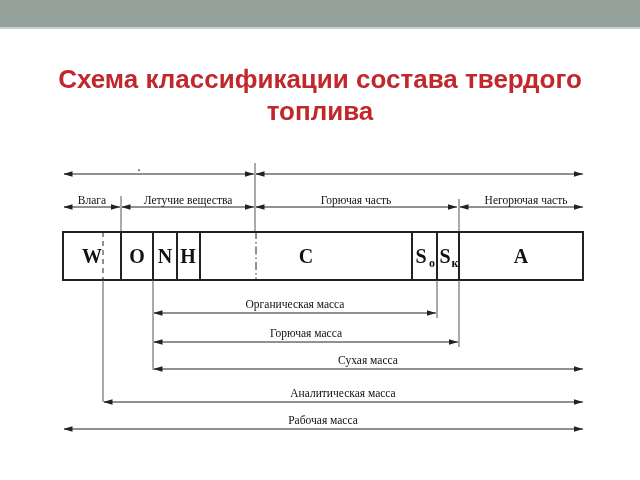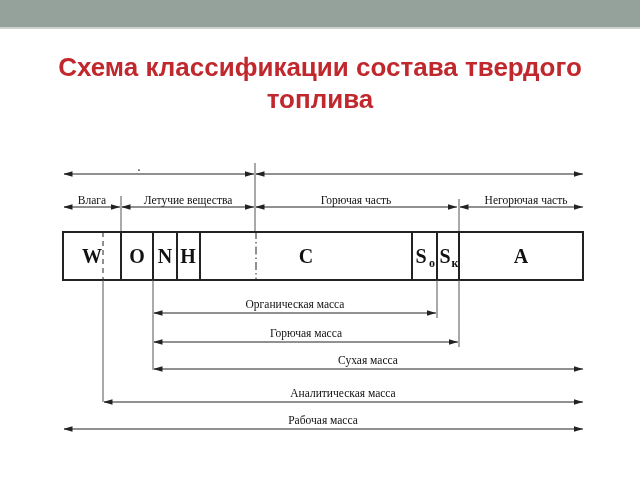--- a/index.html
+++ b/index.html
@@ -1,20 +1,20 @@
 <!DOCTYPE html>
 <html style="--header-bar: #94a29b; --title-text: #c0282d; --line: #222222;"><head>
 <meta charset="utf-8">
 <style>
   html,body{margin:0;padding:0;background:#fff;}
   .slide{position:relative;width:640px;height:480px;background:#fff;overflow:hidden;
          font-family:"Liberation Sans",sans-serif;}
   .header-bar{position:absolute;top:0;left:0;width:640px;height:27px;
               background:var(--header-bar,#94a29b);border-bottom:2px solid #ccd3ce;}
-  .title{position:absolute;top:52px;left:0;right:0;margin:0 auto;max-width:545px;
+  .title{position:absolute;top:52px;left:0;right:0;margin:12px auto;max-width:545px;
          text-align:center;color:var(--title-text,#c0282d);
          font:bold 26px/1.22 "Liberation Sans",sans-serif;}
   svg{position:absolute;top:0;left:0;}
   .dim{stroke:var(--line,#222);stroke-width:1;fill:none;}
   .ext{stroke:#555;stroke-width:1;fill:none;}
   .bar{fill:#fff;stroke:var(--line,#222);stroke-width:2;}
   .div{stroke:var(--line,#222);stroke-width:2;fill:none;}
   .dash{stroke:var(--line,#222);stroke-width:1;stroke-dasharray:5 4;fill:none;}
   .dashdot{stroke:var(--line,#222);stroke-width:1;stroke-dasharray:8 3 1.5 3;fill:none;}
   .lbl{font:11.5px "Liberation Serif",serif;fill:#111;}

